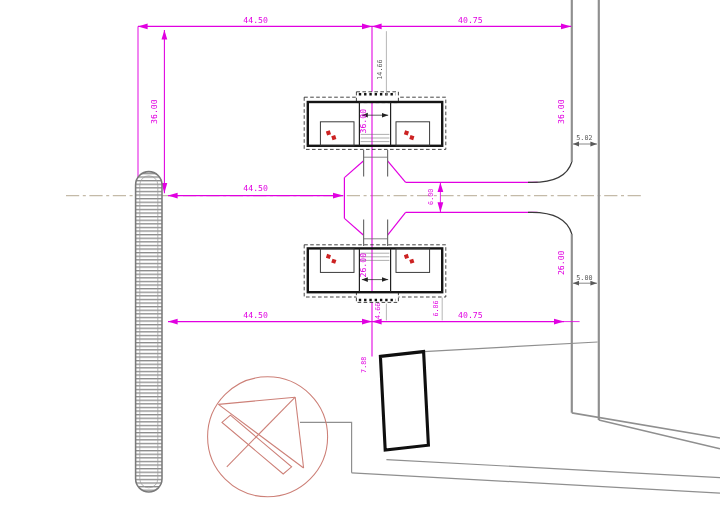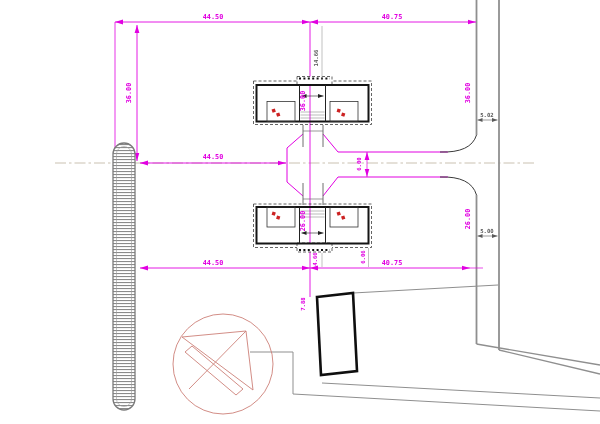--- a/index.html
+++ b/index.html
@@ -1,16 +1,16 @@
 <!DOCTYPE html>
 <html><head>
 <meta charset="utf-8">
 <style>
   html,body{margin:0;padding:0;background:#ffffff;}
-  .stage{width:600px;height:424px;position:relative;background:#ffffff;overflow:hidden;font-weight:bold;}
+  .stage{width:600px;height:424px;position:relative;background:#ffffff;overflow:hidden;}
   svg{display:block;}
   .dim{font-family:"DejaVu Sans Mono","Liberation Mono",monospace;font-size:6.8px;fill:#e100e1;text-anchor:middle;}
   .dimsm{font-family:"DejaVu Sans Mono","Liberation Mono",monospace;font-size:5.6px;fill:#e100e1;text-anchor:middle;}
   .dimgr{font-family:"DejaVu Sans Mono","Liberation Mono",monospace;font-size:5.6px;fill:#5a5a5a;text-anchor:middle;}
 </style>
 </head>
 <body>
 
 <div class="stage">
 <svg width="600" height="424" viewBox="0 0 600 424">

